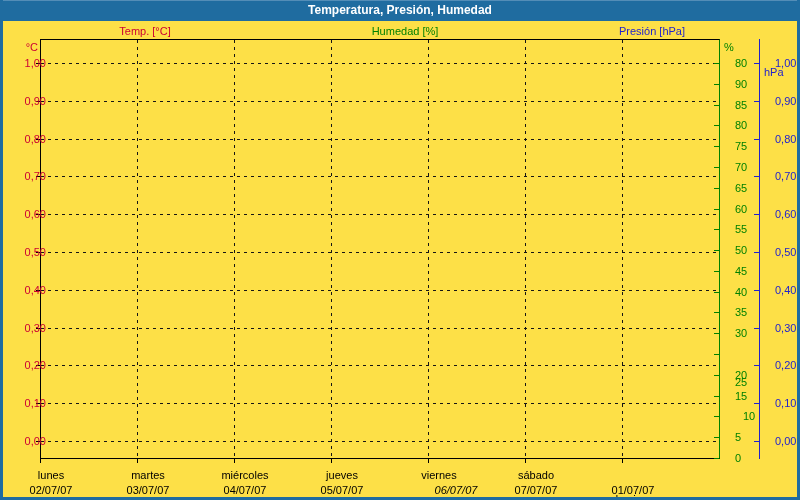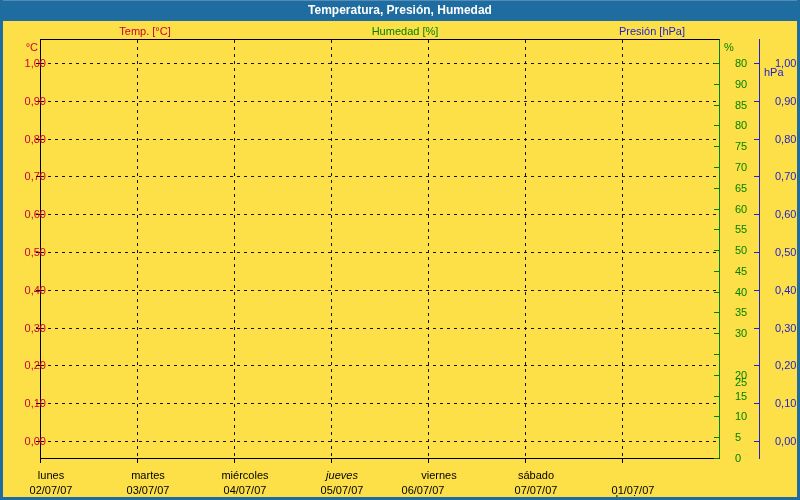--- a/index.html
+++ b/index.html
@@ -147,44 +147,44 @@
       <div class="lab green" style="left: 721px; top: 284px; width: 28px;">35</div>
       <div class="tickh green-t" style="left: 711px; top: 312px; width: 5px;"></div>
       <div class="lab green" style="left: 721px; top: 305px; width: 28px;">30</div>
       <div class="tickh green-t" style="left: 711px; top: 333px; width: 5px;"></div>
       <div class="lab green" style="left: 721px; top: 326px; width: 28px; margin-top: 28px;">25</div>
       <div class="tickh green-t" style="left: 711px; top: 354px; width: 5px;"></div>
       <div class="lab green" style="left: 721px; top: 347px; width: 28px;">20</div>
       <div class="tickh green-t" style="left: 711px; top: 375px; width: 5px;"></div>
       <div class="lab green" style="left: 721px; top: 368px; width: 28px;">15</div>
       <div class="tickh green-t" style="left: 711px; top: 395px; width: 5px;"></div>
-      <div class="lab green" style="left: 721px; top: 388px; width: 28px;">10</div>
+      <div class="lab green" style="left: 721px; top: 388px; width: 28px; text-align: center;">10</div>
       <div class="tickh green-t" style="left: 711px; top: 416px; width: 5px;"></div>
       <div class="lab green" style="left: 721px; top: 409px; width: 28px;">5</div>
       <div class="tickh green-t" style="left: 711px; top: 437px; width: 5px;"></div>
       <div class="lab green" style="left: 721px; top: 430px; width: 28px;">0</div>
       <div class="tickv" style="left: 37px; top: 438px; height: 4px;"></div>
       <div class="lab day" style="left: -11px; top: 447px; width: 96px;">lunes</div>
       <div class="lab day" style="left: -11px; top: 462px; width: 96px;">02/07/07</div>
       <div class="vgrid" style="left: 134px; top: 19px; height: 418px;"></div>
       <div class="tickv" style="left: 134px; top: 438px; height: 4px;"></div>
       <div class="lab day" style="left: 86px; top: 447px; width: 96px;">martes</div>
       <div class="lab day" style="left: 86px; top: 462px; width: 96px;">03/07/07</div>
       <div class="vgrid" style="left: 231px; top: 19px; height: 418px;"></div>
       <div class="tickv" style="left: 231px; top: 438px; height: 4px;"></div>
       <div class="lab day" style="left: 183px; top: 447px; width: 96px;">miércoles</div>
       <div class="lab day" style="left: 183px; top: 462px; width: 96px;">04/07/07</div>
       <div class="vgrid" style="left: 328px; top: 19px; height: 418px;"></div>
       <div class="tickv" style="left: 328px; top: 438px; height: 4px;"></div>
-      <div class="lab day" style="left: 280px; top: 447px; width: 96px; font-style: italic;">jueves</div>
+      <div class="lab day" style="left: 280px; top: 447px; width: 96px;">jueves</div>
       <div class="lab day" style="left: 280px; top: 462px; width: 96px;">05/07/07</div>
       <div class="vgrid" style="left: 425px; top: 19px; height: 418px;"></div>
       <div class="tickv" style="left: 425px; top: 438px; height: 4px;"></div>
       <div class="lab day" style="left: 377px; top: 447px; width: 96px;">viernes</div>
-      <div class="lab day" style="left: 361px; top: 462px; width: 96px;">06/07/07</div>
+      <div class="lab day" style="left: 394px; top: 462px; width: 96px; font-style: italic;">06/07/07</div>
       <div class="vgrid" style="left: 522px; top: 19px; height: 418px;"></div>
       <div class="tickv" style="left: 522px; top: 438px; height: 4px;"></div>
       <div class="lab day" style="left: 474px; top: 447px; width: 96px;">sábado</div>
       <div class="lab day" style="left: 474px; top: 462px; width: 96px;">07/07/07</div>
       <div class="vgrid" style="left: 619px; top: 19px; height: 418px;"></div>
       <div class="tickv" style="left: 619px; top: 438px; height: 4px;"></div>
       <div class="lab day" style="left: 571px; top: 447px; width: 96px; margin-top: 24px;">domingo</div>
       <div class="lab day" style="left: 571px; top: 462px; width: 96px;">01/07/07</div>
     </div>
 </div>

